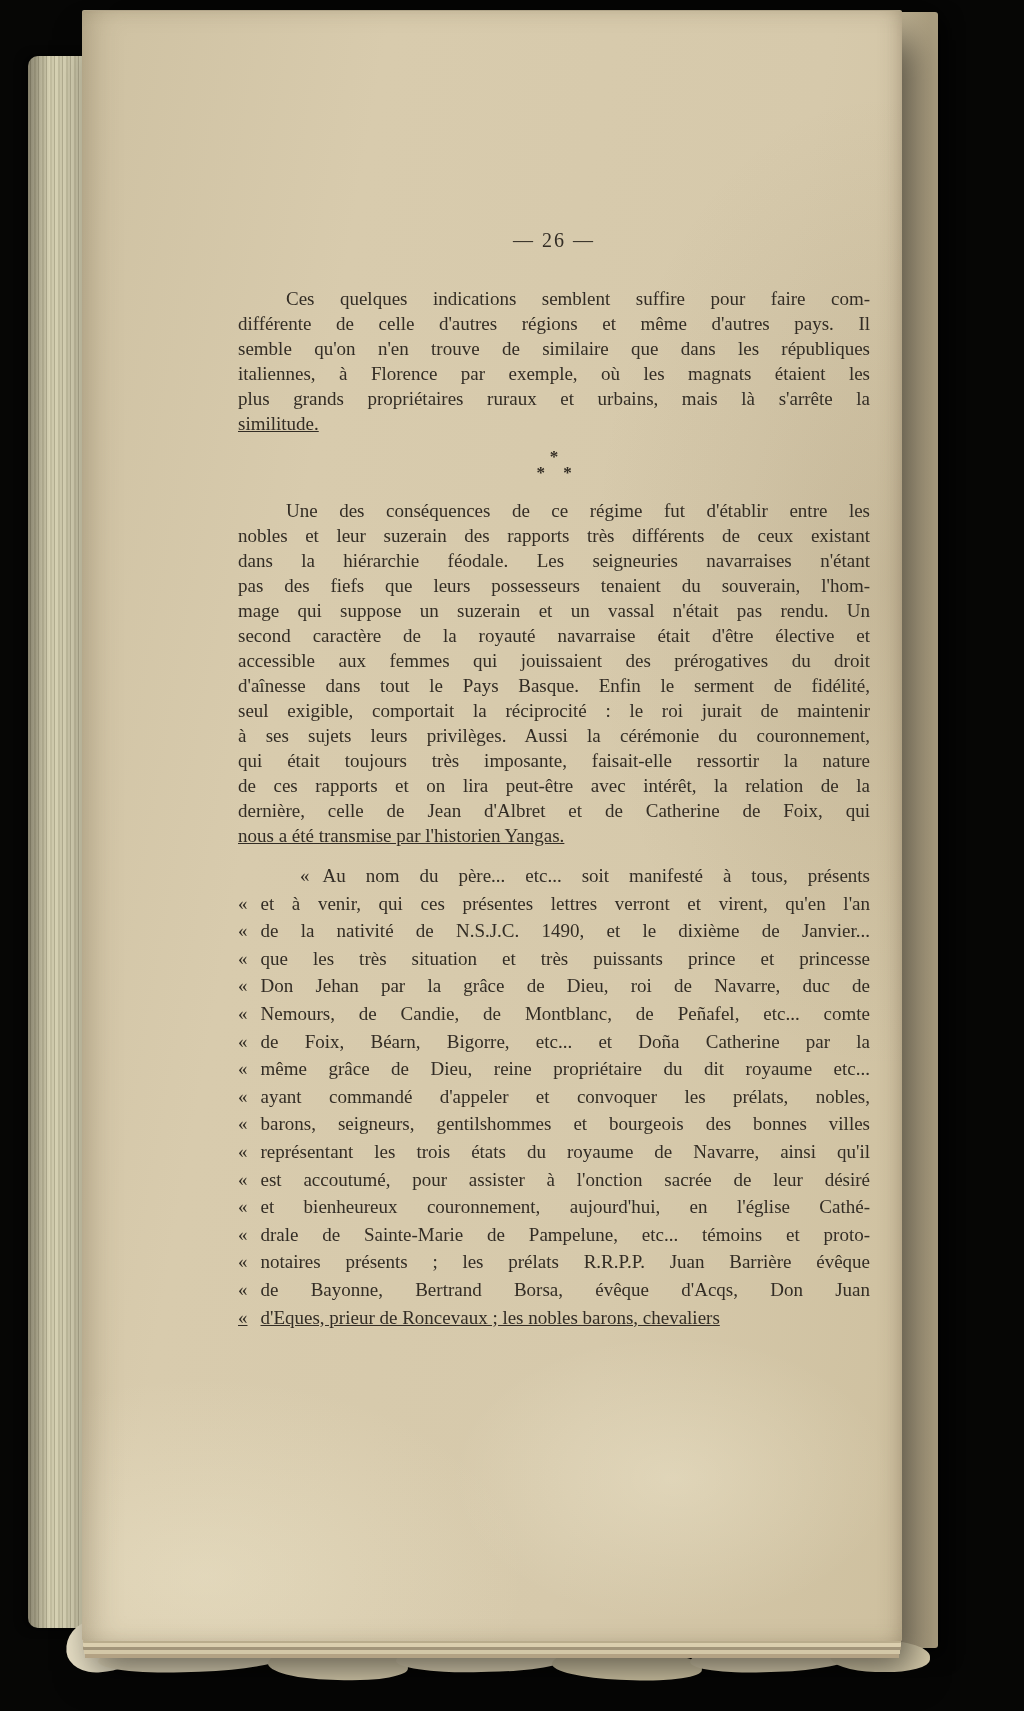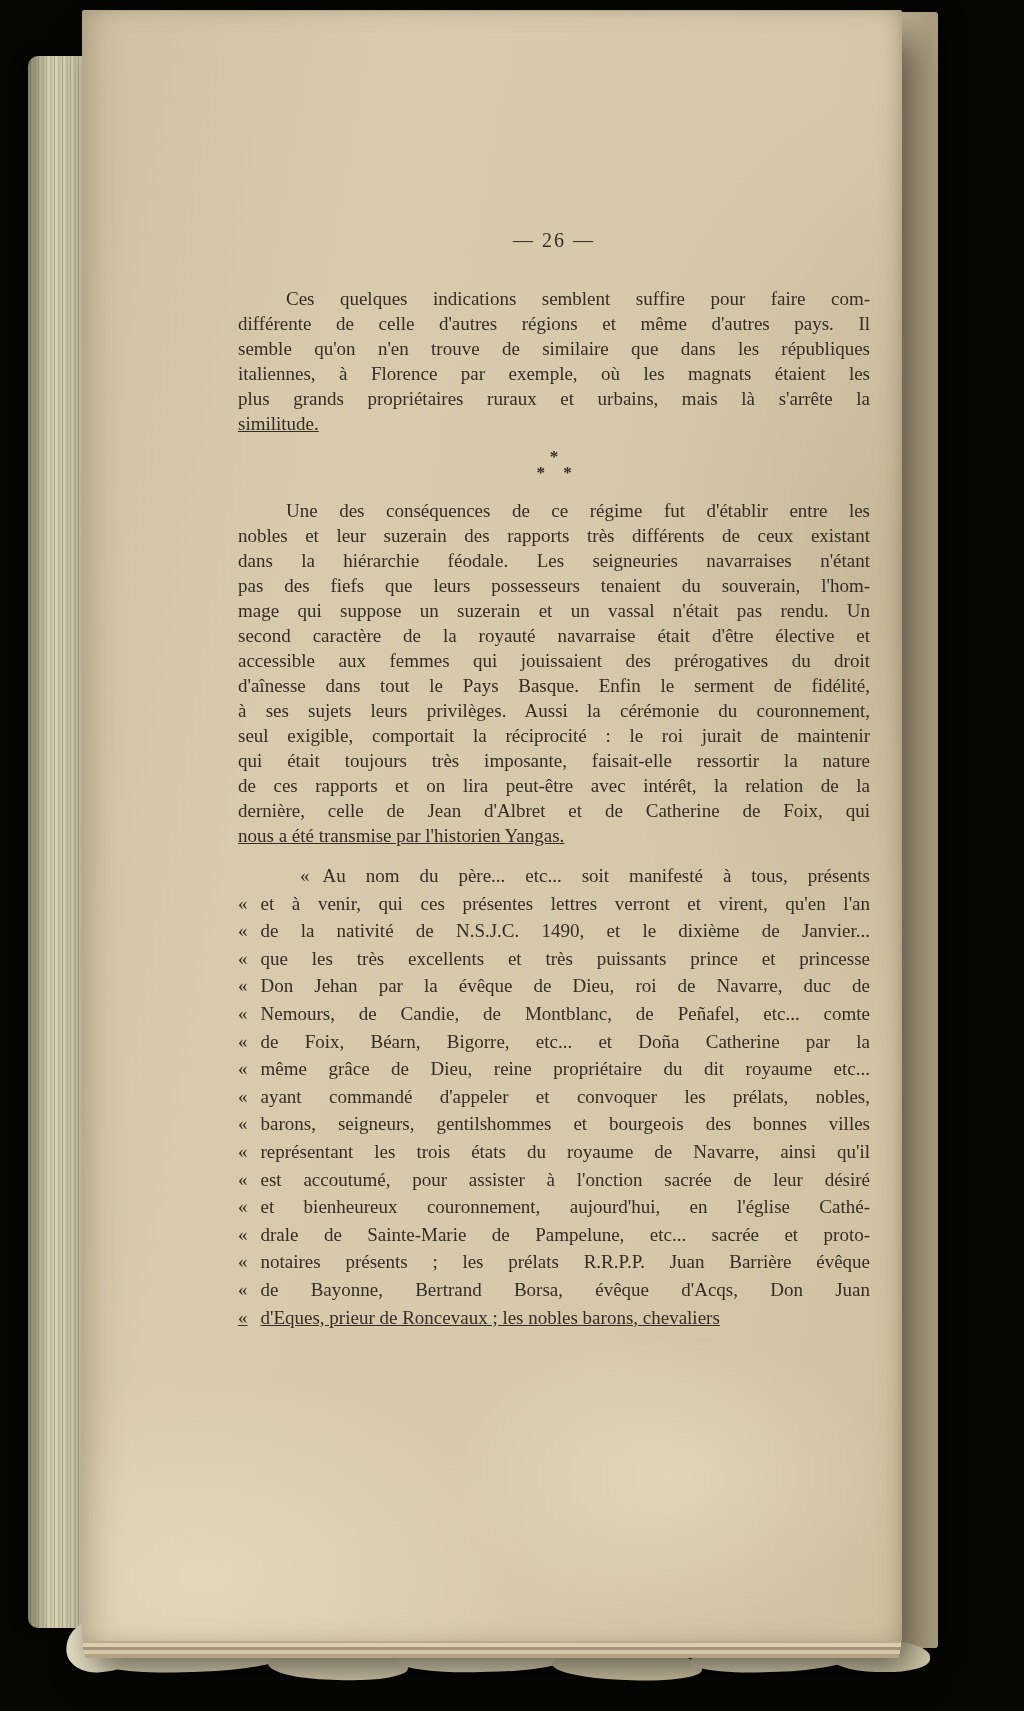--- a/index.html
+++ b/index.html
@@ -141,23 +141,23 @@
           <div class="line">pas des fiefs que leurs possesseurs tenaient du souverain, l'hom-</div>
 
           <div class="line">mage qui suppose un suzerain et un vassal n'était pas rendu. Un</div>
 
           <div class="line">second caractère de la royauté navarraise était d'être élective et</div>
 
           <div class="line">accessible aux femmes qui jouissaient des prérogatives du droit</div>
 
           <div class="line">d'aînesse dans tout le Pays Basque. Enfin le serment de fidélité,</div>
 
+          <div class="line">seul exigible, comportait la réciprocité : le roi jurait de maintenir</div>
+
           <div class="line">à ses sujets leurs privilèges. Aussi la cérémonie du couronnement,</div>
-
-          <div class="line">seul exigible, comportait la réciprocité : le roi jurait de maintenir</div>
 
           <div class="line">qui était toujours très imposante, faisait-elle ressortir la nature</div>
 
           <div class="line">de ces rapports et on lira peut-être avec intérêt, la relation de la</div>
 
           <div class="line">dernière, celle de Jean d'Albret et de Catherine de Foix, qui</div>
 
           <div class="line last-line">nous a été transmise par l'historien Yangas.</div>
         </div>
 
@@ -169,25 +169,25 @@
 
           <div class="qline">
             <span class="qmark">«</span><span class="qtext">et à venir, qui ces présentes lettres verront et virent, qu'en l'an</span>
           </div>
 
           <div class="qline">
             <span class="qmark">«</span><span class="qtext">de la nativité de N.S.J.C. 1490, et le dixième de Janvier...</span>
           </div>
 
           <div class="qline">
-            <span class="qmark">«</span><span class="qtext">que les très excellents et très puissants prince et princesse</span>
-          </div>
-
-          <div class="qline">
-            <span class="qmark">«</span><span class="qtext">Don Jehan par la évêque de Dieu, roi de Navarre, duc de</span>
+            <span class="qmark">«</span><span class="qtext">que les très situation et très puissants prince et princesse</span>
+          </div>
+
+          <div class="qline">
+            <span class="qmark">«</span><span class="qtext">Don Jehan par la grâce de Dieu, roi de Navarre, duc de</span>
           </div>
 
           <div class="qline">
             <span class="qmark">«</span><span class="qtext">Nemours, de Candie, de Montblanc, de Peñafel, etc... comte</span>
           </div>
 
           <div class="qline">
             <span class="qmark">«</span><span class="qtext">de Foix, Béarn, Bigorre, etc... et Doña Catherine par la</span>
           </div>
 
@@ -209,21 +209,21 @@
 
           <div class="qline">
             <span class="qmark">«</span><span class="qtext">est accoutumé, pour assister à l'onction sacrée de leur désiré</span>
           </div>
 
           <div class="qline">
             <span class="qmark">«</span><span class="qtext">et bienheureux couronnement, aujourd'hui, en l'église Cathé-</span>
           </div>
 
           <div class="qline">
-            <span class="qmark">«</span><span class="qtext">drale de Sainte-Marie de Pampelune, etc... sacrée et proto-</span>
+            <span class="qmark">«</span><span class="qtext">drale de Sainte-Marie de Pampelune, etc... témoins et proto-</span>
           </div>
 
           <div class="qline">
             <span class="qmark">«</span><span class="qtext">notaires présents ; les prélats R.R.P.P. Juan Barrière évêque</span>
           </div>
 
           <div class="qline">
             <span class="qmark">«</span><span class="qtext">de Bayonne, Bertrand Borsa, évêque d'Acqs, Don Juan</span>
           </div>
 

